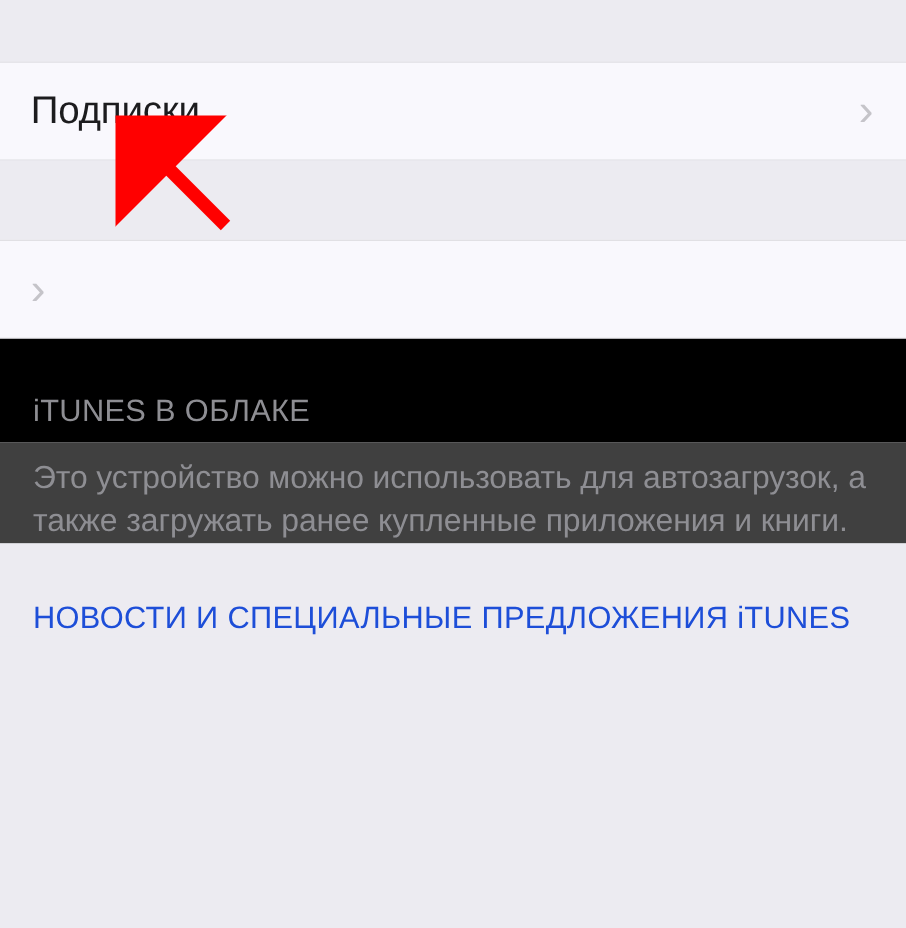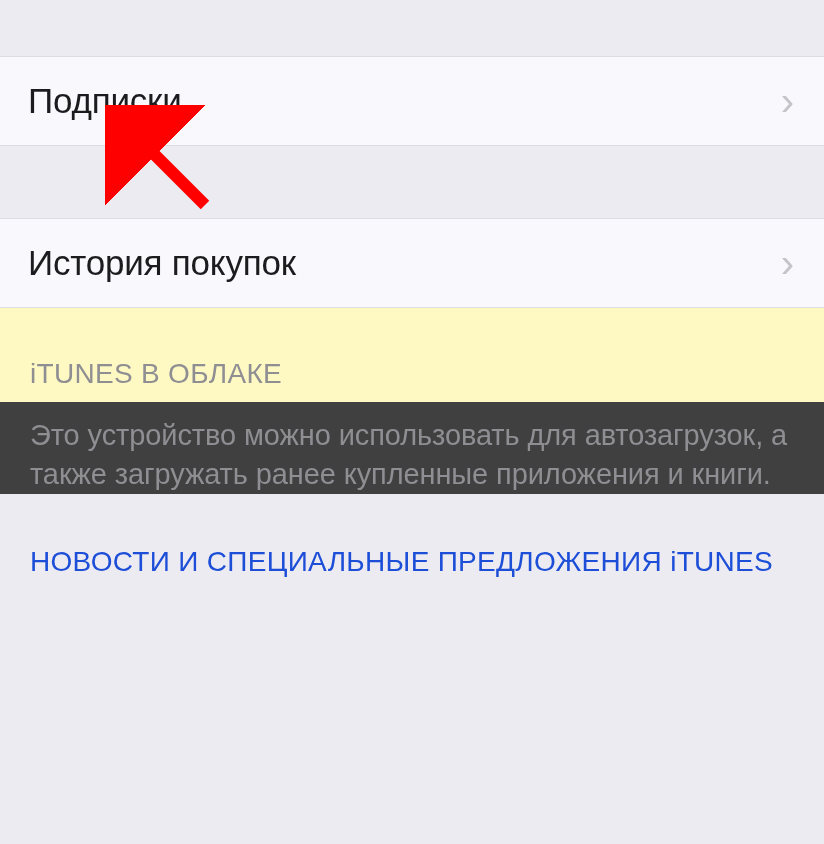--- a/index.html
+++ b/index.html
@@ -47,21 +47,21 @@
     }
     .mid-spacer {
       height: 72px;
       background-color: #ecebf1;
     }
     .section-header {
       font-size: 28px;
       color: #8e8e93;
       padding: 50px 30px 12px 30px;
       letter-spacing: 0.3px;
-      background-color: #fef9c3;
+      background-color: #000000;
     }
     .action-item {
       display: flex;
       align-items: center;
       justify-content: center;
       background-color: #f9f8fd;
       padding: 27px 30px;
       border-top: 1px solid #dedde2;
       border-bottom: 1px solid #dedde2;
     }
@@ -103,21 +103,20 @@
   <div class="top-spacer"></div>
 
   <div class="list-item">
     <span class="list-item-label">Подписки</span>
     <span class="chevron">›</span>
   </div>
 
   <div class="mid-spacer"></div>
 
   <div class="list-item">
-    <span class="list-item-label">История покупок</span>
     <span class="chevron">›</span>
   </div>
 
   <div class="section-header">iTUNES В ОБЛАКЕ</div>
 
 
   <div class="footer-text">Это устройство можно использовать для автозагрузок, а также загружать ранее купленные приложения и книги.</div>
 
   <div class="section-header-lower">НОВОСТИ И СПЕЦИАЛЬНЫЕ ПРЕДЛОЖЕНИЯ iTUNES</div>
 

